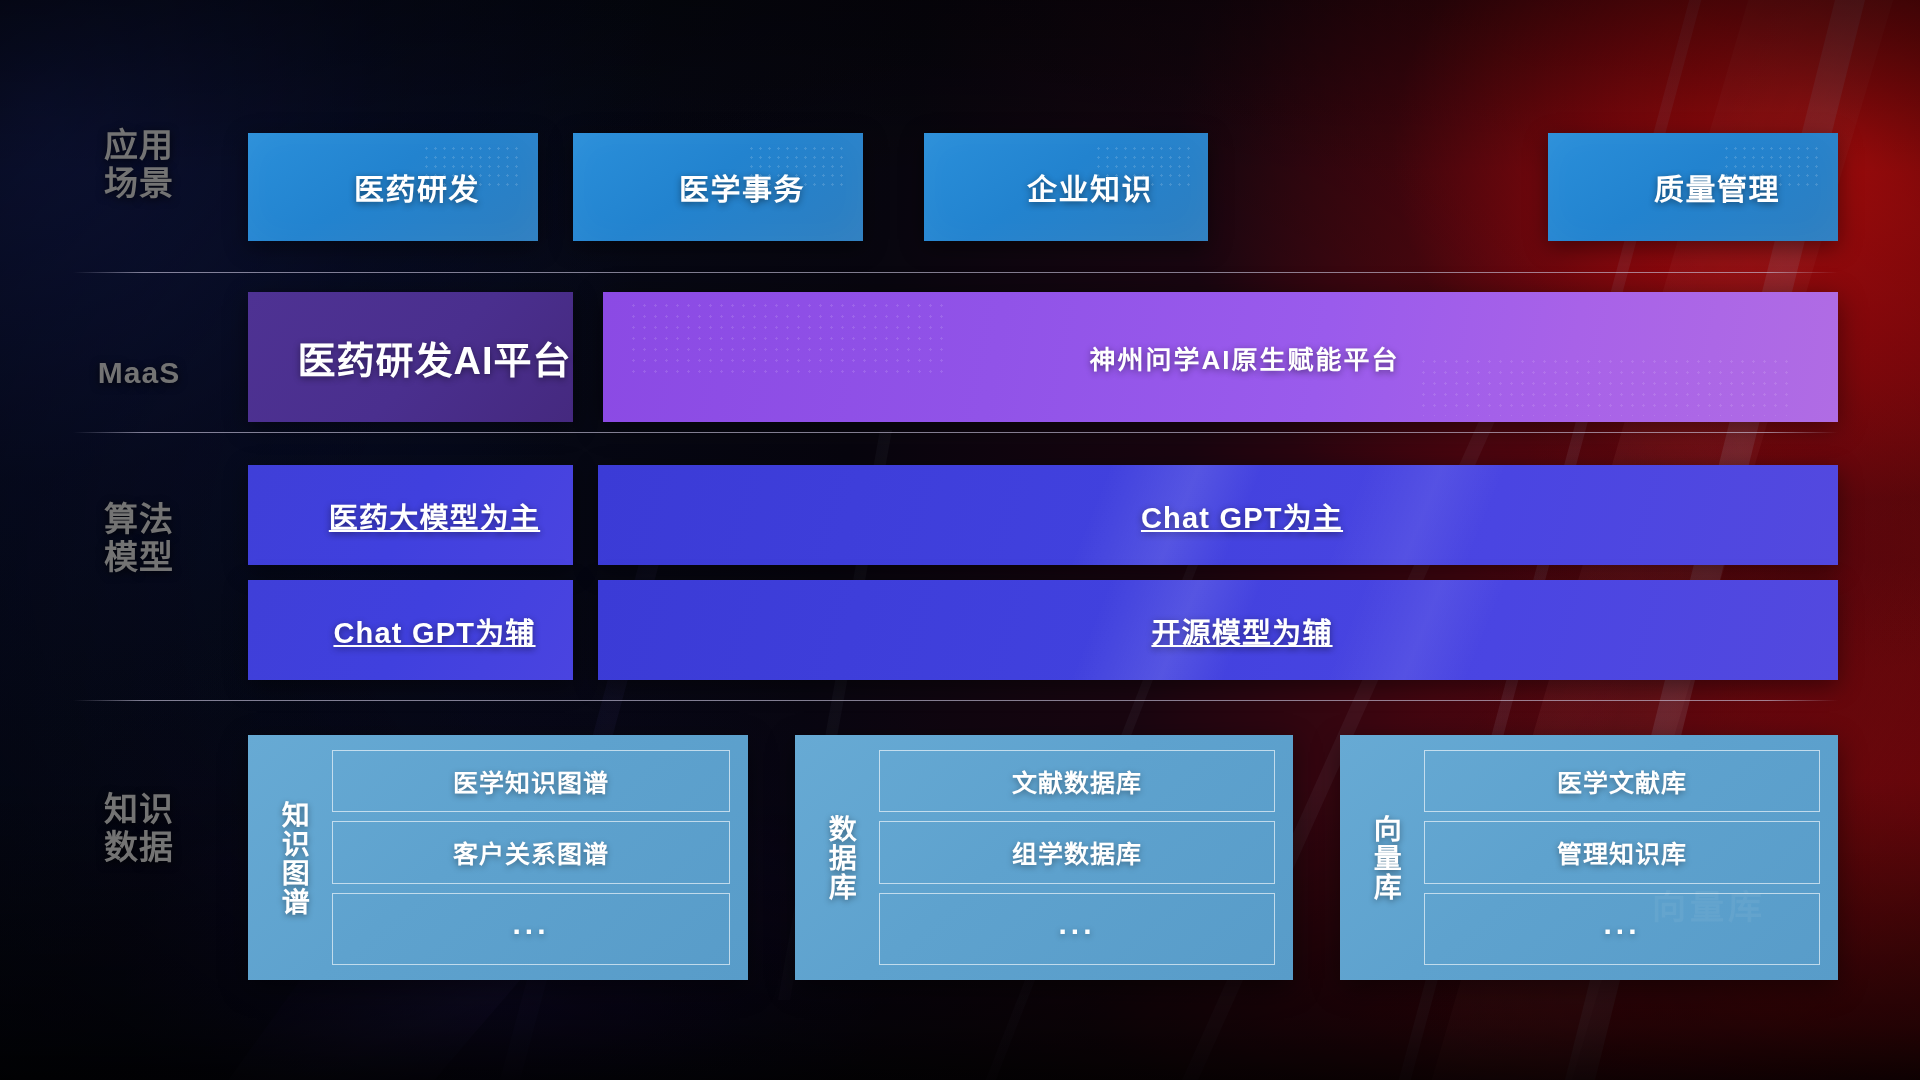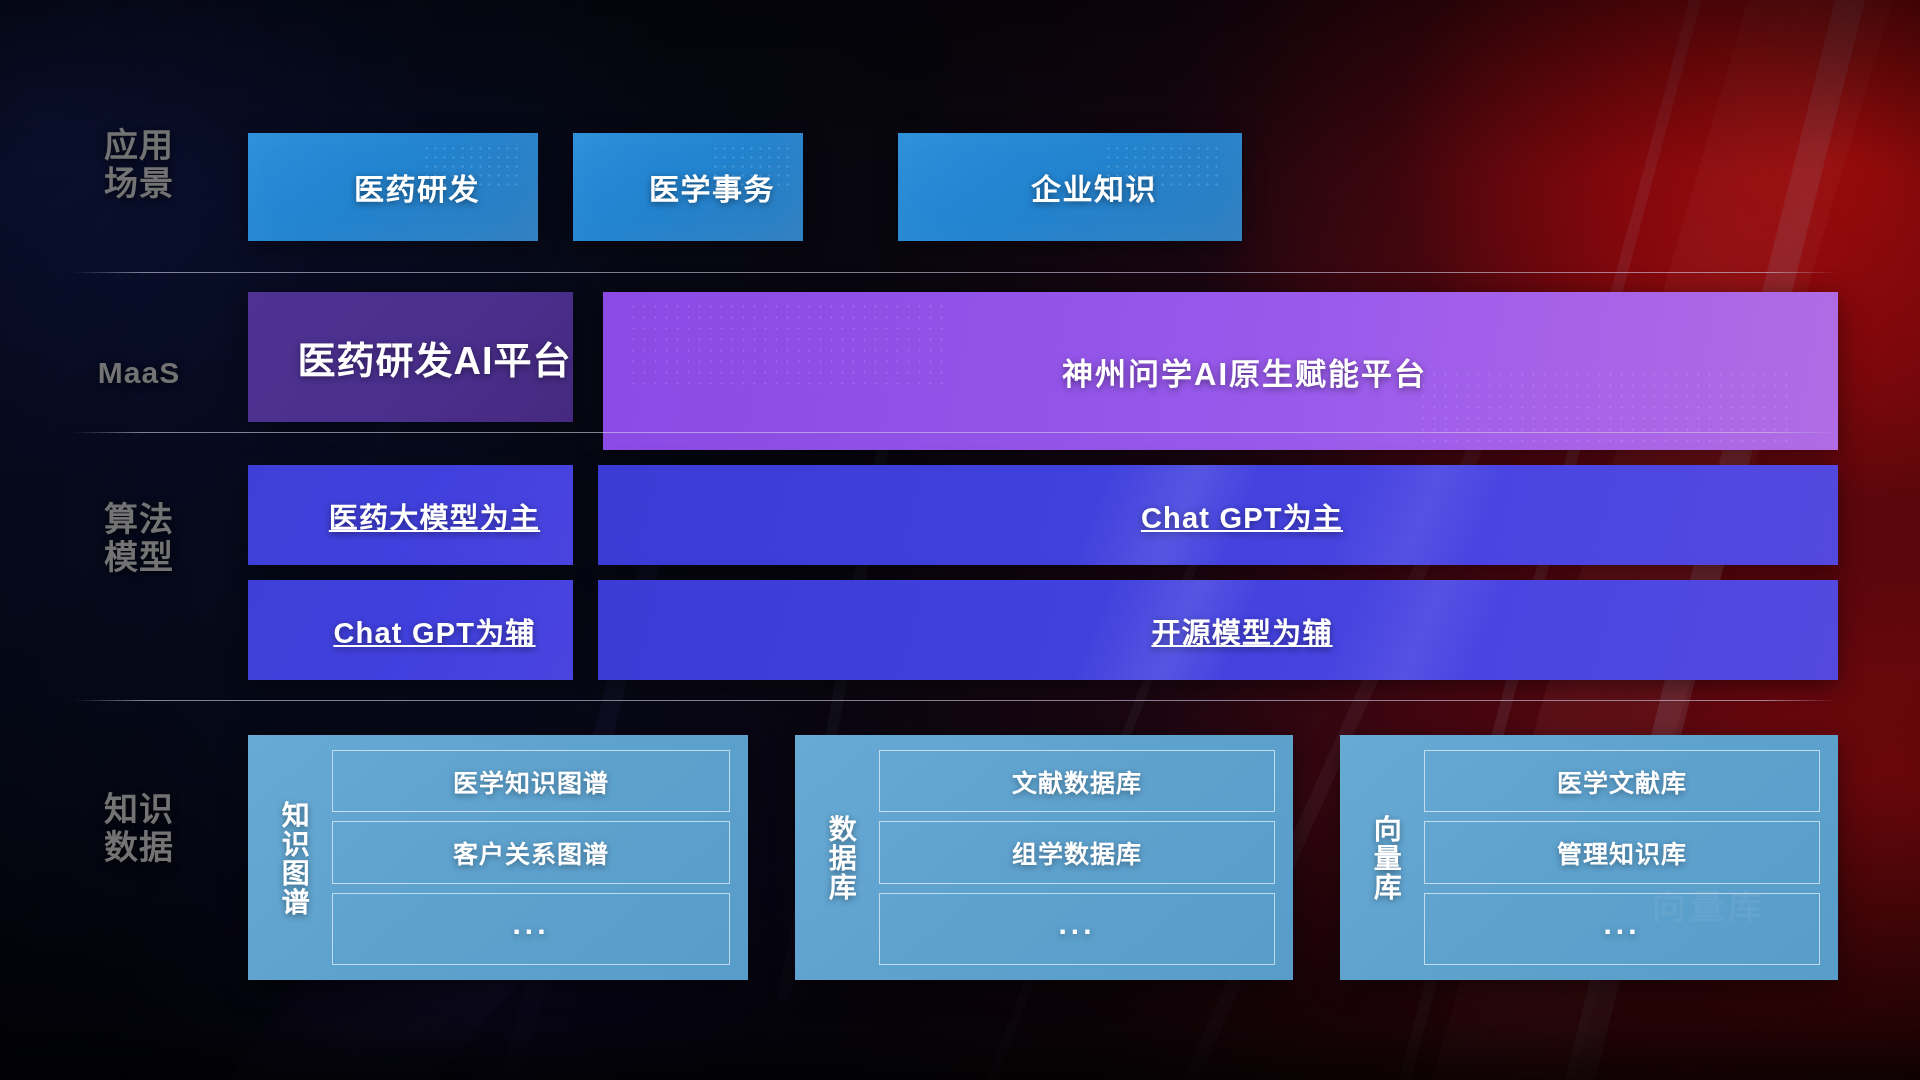--- a/index.html
+++ b/index.html
@@ -104,22 +104,22 @@
   .maas-left {
     top: 292px;
     height: 130px;
     font-size: 38px;
     letter-spacing: 1px;
     background: linear-gradient(135deg, #4e3293 0%, #4a2f8e 55%, #45297f 100%);
     box-shadow: 0 6px 22px rgba(0,0,0,.45);
   }
   .maas-right {
     top: 292px;
-    height: 158px;
-    font-size: 31px;
+    height: 130px;
+    font-size: 26px;
     letter-spacing: 2px;
     background: linear-gradient(100deg, #8b4ae4 0%, #9153e8 32%, #9a5bec 58%, #a862e8 78%, #b06ce4 100%);
     box-shadow: 0 6px 26px rgba(0,0,0,.45);
   }
   .maas-right::before {
     content: "";
     position: absolute;
     left: 2%;
     top: 6%;
     width: 26%;
@@ -270,25 +270,28 @@
 
   <div class="bg-dark-top"></div>
   <div class="bg-vignette"></div>
 
   <div class="row-label" style="left:73px; top:126px; width:132px; font-size:34px;">应用
 场景</div>
 
   <div class="cell app-box" style="left:248px; width:290px;">
     <span>医药研发</span>
   </div>
-  <div class="cell app-box" style="left:573px; width:230px;">
+  <div class="cell app-box" style="left:573px; width:290px;">
     <span>医学事务</span>
   </div>
-  <div class="cell app-box" style="left:898px; width:344px;">
+  <div class="cell app-box" style="left:924px; width:284px;">
     <span>企业知识</span>
+  </div>
+  <div class="cell app-box" style="left:1548px; width:290px;">
+    <span>质量管理</span>
   </div>
 
   <div class="divider" style="left:73px; width:1765px; top:272px;"></div>
 
   <div class="row-label" style="left:73px; top:356px; width:132px; font-size:30px;">MaaS</div>
 
   <div class="cell maas-left" style="left:248px; width:325px;">
     <span>医药研发AI平台</span>
   </div>
   <div class="cell maas-right" style="left:603px; width:1235px;">

